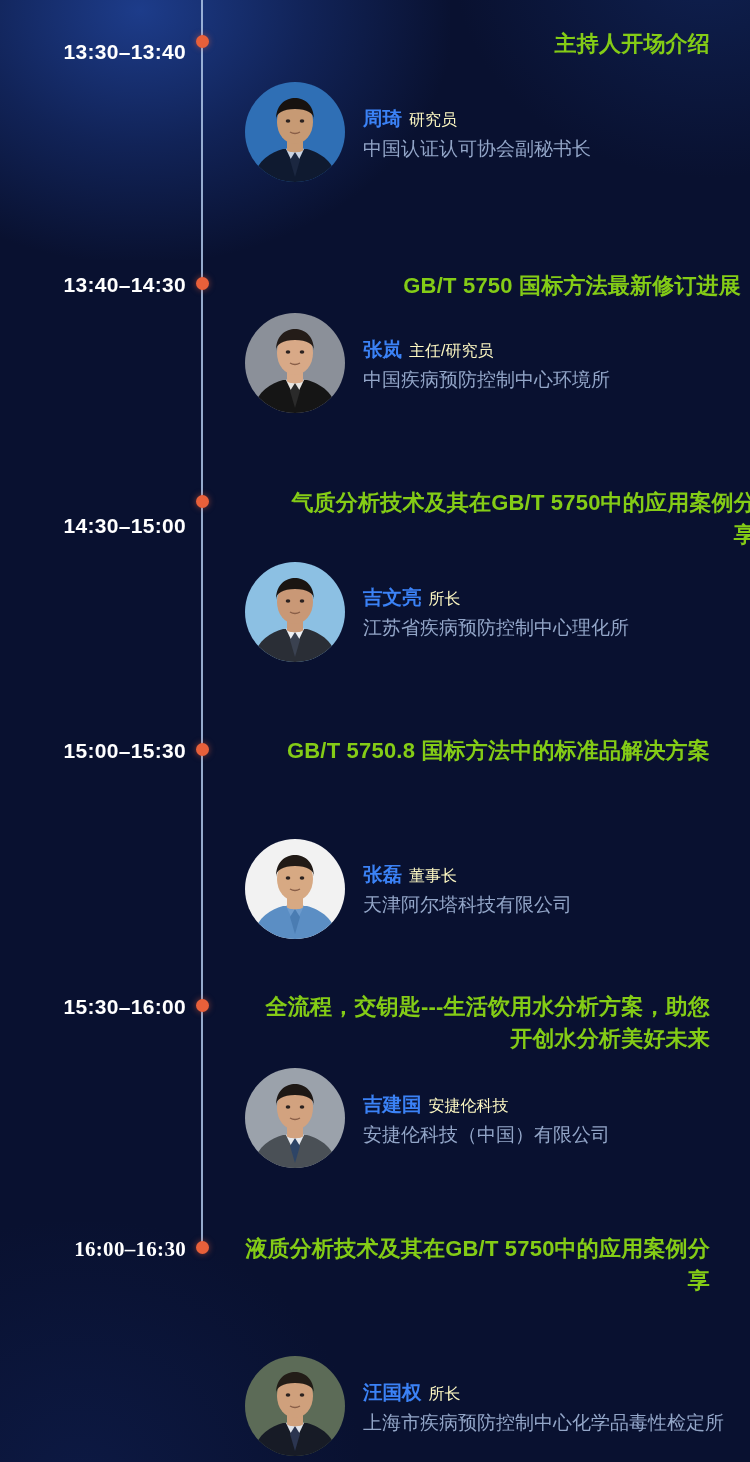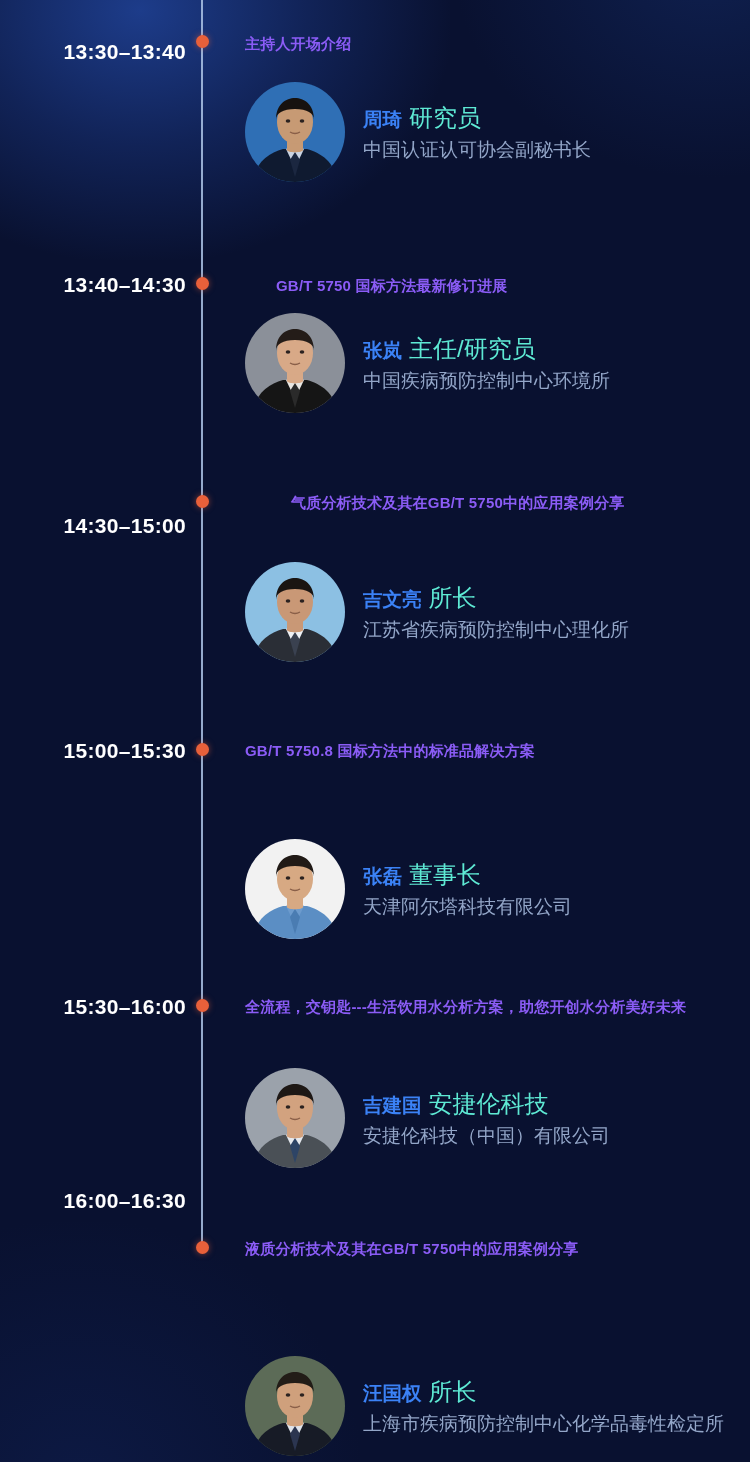--- a/index.html
+++ b/index.html
@@ -41,36 +41,37 @@
     color:#ffffff;font-size:21px;font-weight:bold;letter-spacing:.3px;
     white-space:nowrap;
   }
   .dot{
     position:absolute;width:13px;height:13px;border-radius:50%;
     background:#e8603a;
     box-shadow:0 0 6px rgba(232,96,58,.55);
   }
   .title{
     position:absolute;left:245px;width:465px;
-    color:#8b5cf6;font-size:15px;font-weight:bold;line-height:32px;
+    color:#84cc16;font-size:22px;font-weight:bold;line-height:32px;
     letter-spacing:.2px;
+    text-align:right;
   }
   .spk{position:absolute;left:245px;}
   .avatar{
     position:absolute;left:0;top:0;width:100px;height:100px;border-radius:50%;
     overflow:hidden;
   }
   .avatar svg{display:block;width:100px;height:100px;}
   .spk-text{position:absolute;left:118px;top:22px;width:420px;}
   .spk-line1{white-space:nowrap;line-height:28px;}
   .spk-name{
     color:#3b82f6;font-size:19.5px;font-weight:bold;
   }
   .spk-role{
-    color:#5eead4;font-size:24px;font-weight:normal;padding-left:7px;
+    color:#fef9c3;font-size:16px;font-weight:normal;padding-left:7px;
   }
   .spk-org{
     color:#93a6c8;font-size:19px;line-height:30px;white-space:nowrap;
   }
 </style>
 </head>
 <body>
 
 <div id="glow-tl"></div>
 <div id="glow-tr"></div>
@@ -212,21 +213,21 @@
             <ellipse cx="50" cy="50" rx="50" ry="50" fill="none"></ellipse>
           </svg>
         </div>
         <div class="spk-text">
           <div class="spk-line1"><span class="spk-name">吉建国</span><span class="spk-role">安捷伦科技</span></div>
           <div class="spk-org">安捷伦科技（中国）有限公司</div>
         </div>
       </div>
     </div>
     <div class="row" style="top: 0px;">
-      <div class="time" style="top: 1189px;">16:00–16:30</div>
+      <div class="time" style="top: 1237px; font-family: Liberation Serif, serif;">16:00–16:30</div>
       <div class="dot" style="left: 196px; top: 1241px;"></div>
       <div class="title" style="top: 1233px;">液质分析技术及其在GB/T 5750中的应用案例分享</div>
       <div class="spk" style="top: 1356px; height: 100px; width: 460px;">
         <div class="avatar">
           <svg viewBox="0 0 100 100" xmlns="http://www.w3.org/2000/svg">
             <rect width="100" height="100" fill="#5c6b57"></rect>
             <g>
               <path d="M8 100 C10 80 24 71 38 67 L62 67 C76 71 90 80 92 100 Z" fill="#171b26"></path>
               <path d="M41 67 L50 86 L59 67 L54 64 L46 64 Z" fill="#dfe3ea"></path>
               <path d="M50 70 L45 78 L50 95 L55 78 Z" fill="#2b3550"></path>

